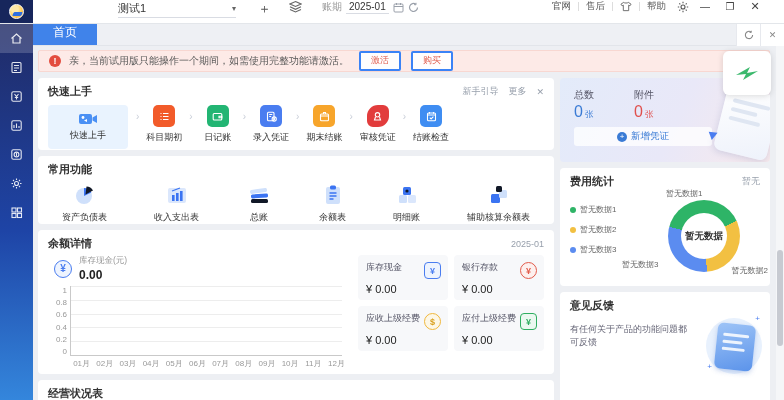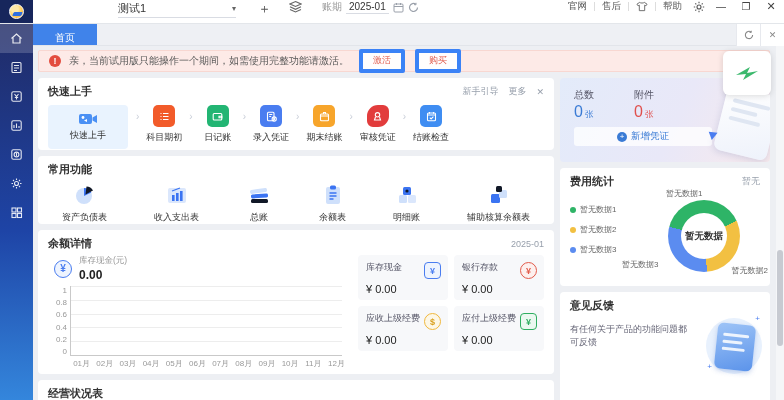--- a/index.html
+++ b/index.html
@@ -11,41 +11,41 @@
 .logo-circle{width:15px;height:15px;border-radius:50%;background:radial-gradient(circle at 38% 32%,#ffe9a8 0 28%,#ffce5a 55%,#f09c28 100%);border:1px solid #fff;position:relative;overflow:hidden}
 .logo-circle:after{content:"";position:absolute;left:3px;top:7px;width:9px;height:4px;background:#2f6fe0;transform:skewX(-25deg);border-radius:1px}
 .account{display:flex;align-items:center;justify-content:space-between;margin-left:85px;width:118px;height:18px;border-bottom:1px solid #d9dce3;font-size:11px;color:#333;cursor:pointer}
 .caret{font-size:8px;color:#666}
 .tb-plus{margin-left:22px;font-size:13px;color:#555;cursor:pointer}
 .tb-ic{margin-left:18px;color:#666;cursor:pointer}
 .period{display:flex;align-items:center;margin-left:20px;gap:4px;font-size:10px}
 .p-label{color:#999}
 .p-value{color:#333;border-bottom:1px solid #d9dce3;padding:0 3px 1px;cursor:pointer}
 .p-ic{color:#9aa0aa;cursor:pointer}
-.tb-right{margin-left:auto;display:flex;align-items:center;gap:7px;padding-right:4px;font-size:9.5px;color:#555}
+.tb-right{margin-left:auto;display:flex;align-items:center;gap:7px;padding-right:20px;font-size:9.5px;color:#555}
 .tb-right .lnk{cursor:pointer}
 .sep{width:1px;height:9px;background:#ddd}
 .wc{width:18px;text-align:center;font-size:10px;color:#444;cursor:pointer}
 .wc.close{font-size:11px}
 
 .sidebar{position:absolute;top:24px;left:0;width:33px;height:376px;background:linear-gradient(180deg,#202b66 0%,#1e44a6 55%,#3486dc 100%);z-index:7;display:flex;flex-direction:column}
 .side-item{width:33px;height:29px;display:flex;align-items:center;justify-content:center;color:rgba(255,255,255,.88);cursor:pointer}
 .side-item.active{background:rgba(255,255,255,.18)}
 
 .tabstrip{position:absolute;top:24px;left:33px;width:751px;height:22px;background:#eef0f4;border-bottom:1px solid #e2e5ea;display:flex;z-index:6}
-.tab-home{width:64px;background:#4083ea;color:#fff;font-size:10px;display:flex;align-items:flex-end;justify-content:center;cursor:pointer}
+.tab-home{width:64px;background:#4083ea;color:#fff;font-size:12px;display:flex;align-items:flex-start;justify-content:center;cursor:pointer}
 .tab-controls{margin-left:auto;display:flex;background:#fff;height:22px}
 .tab-ctl{width:24px;display:flex;align-items:center;justify-content:center;border-left:1px solid #e7e9ee;color:#888;font-size:9px;cursor:pointer}
 
 .content{position:absolute;top:46px;left:33px;width:743px;height:354px;background:#edeff3;padding:4px 6px 0 5px;z-index:1}
 .scrollbar{position:absolute;top:46px;right:0;width:8px;height:354px;background:#f5f6f8;z-index:9}
 .scroll-thumb{position:absolute;top:204px;left:1px;width:6px;height:96px;background:#c7cad1;border-radius:3px;cursor:pointer}
 .banner{height:22px;background:#fdeae7;border:1px solid #f8d7d1;border-radius:2px;display:flex;align-items:center;padding:0 10px;font-size:10px;color:#5a5a5a;margin-bottom:6px}
 .err-ic{width:12px;height:12px;border-radius:50%;background:#e34d3f;color:#fff;font-size:9px;font-weight:bold;display:flex;align-items:center;justify-content:center;margin-right:8px;flex:0 0 12px}
-.banner-btn{border:4px solid #3b82f6;color:#e05b4d;background:#fffdfd;border-radius:2px;font-size:9px;padding:1px 10px 2px;margin-left:10px;cursor:pointer;font-family:Liberation Mono, monospace}
+.banner-btn{border:2px solid #3b82f6;color:#e05b4d;background:#fffdfd;border-radius:2px;font-size:9px;padding:1px 10px 2px;margin-left:10px;cursor:pointer;font-family:Liberation Mono, monospace}
 .cols{display:flex;gap:6px}
 .main-col{flex:1;min-width:0;display:flex;flex-direction:column;gap:6px}
 .right-col{width:210px;flex:0 0 210px;display:flex;flex-direction:column;gap:6px}
 .panel{background:#fff;border-radius:4px;padding:6px 10px}
 .panel-h{display:flex;align-items:center;font-size:11px;font-weight:bold;color:#333}
 .h-right{margin-left:auto;display:flex;align-items:center;gap:10px;font-size:9px;font-weight:normal;color:#98a0ac}
 .h-right span{cursor:pointer}
 
 .qs-row{display:flex;align-items:flex-start;margin-top:6px}
 .video-card{width:80px;height:44px;background:#e9f3fe;border-radius:4px;display:flex;flex-direction:column;align-items:center;justify-content:center;gap:3px;font-size:9px;color:#333;margin-right:8px;cursor:pointer;flex:0 0 80px}

